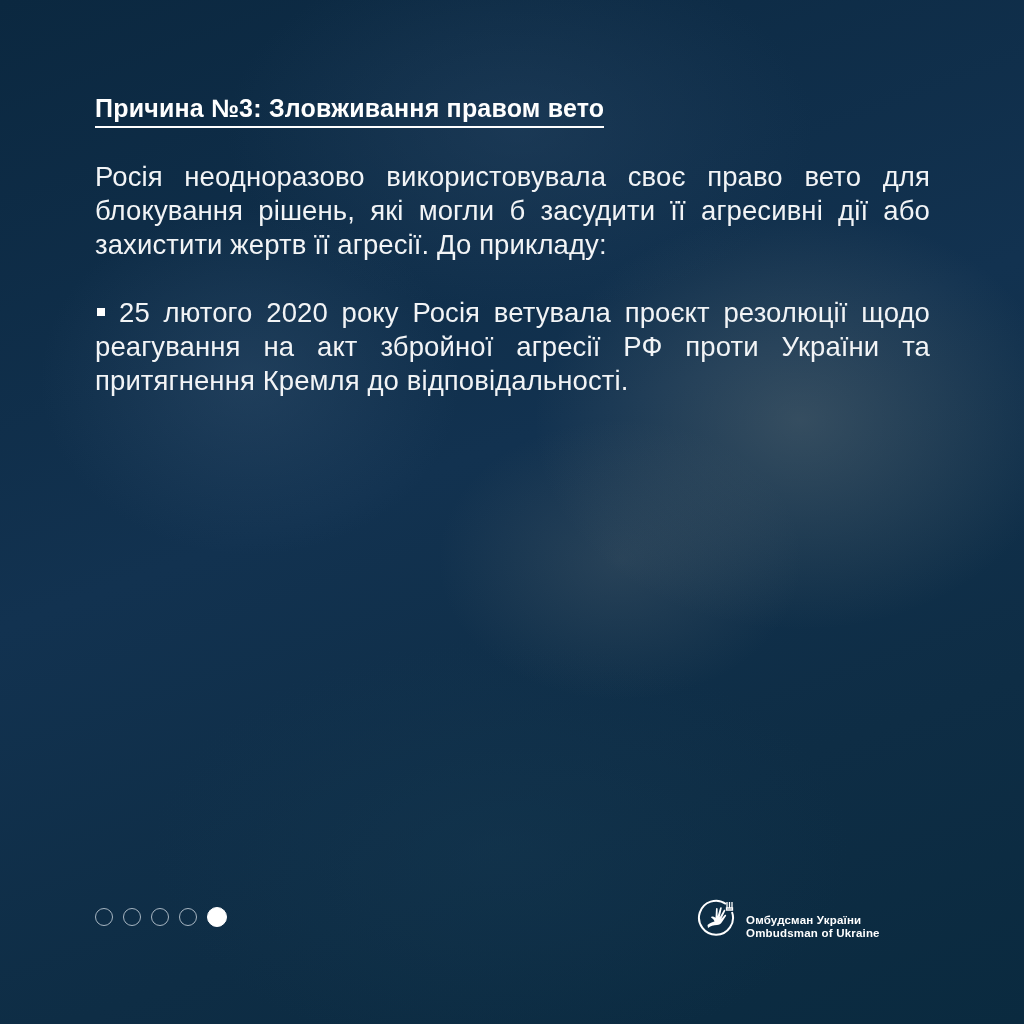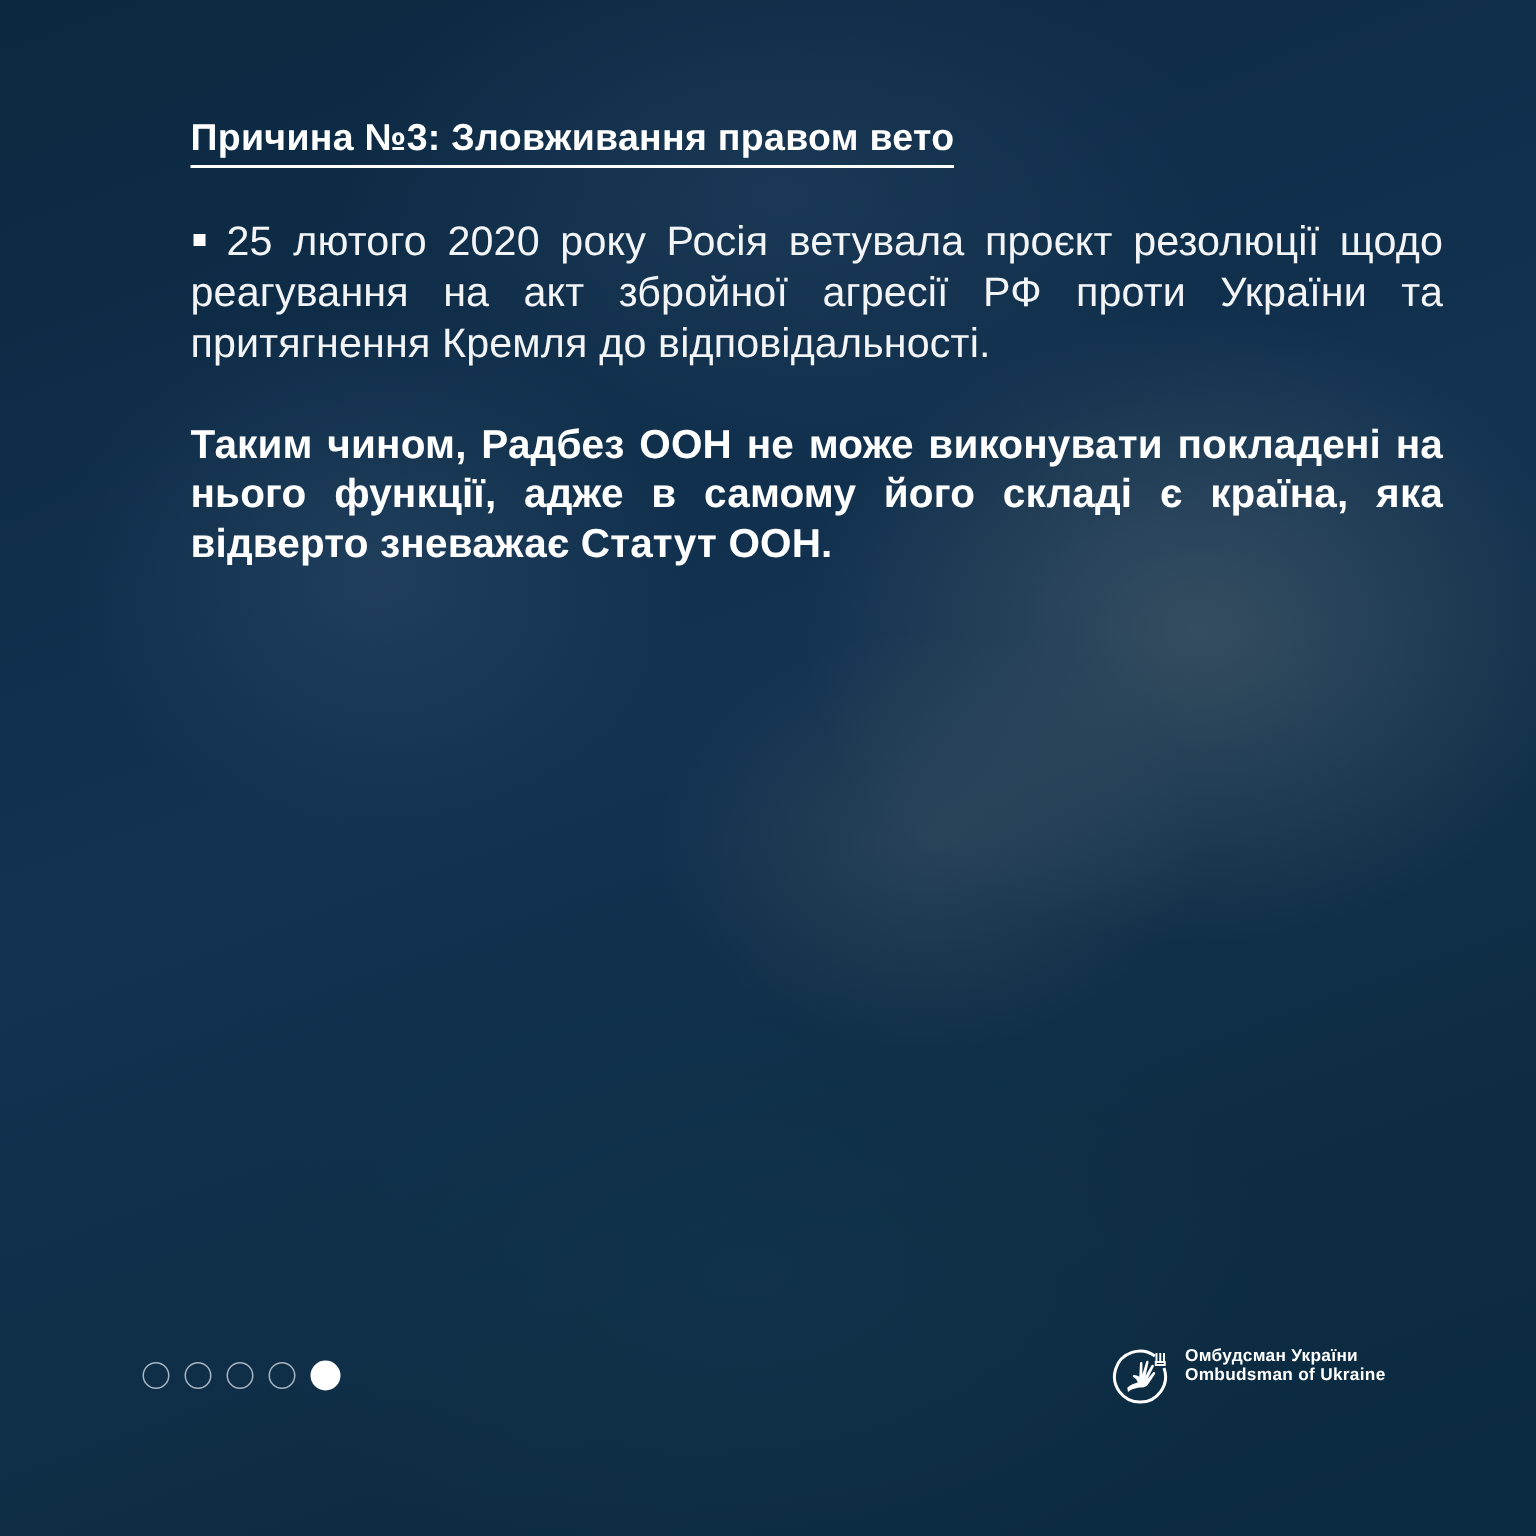--- a/index.html
+++ b/index.html
@@ -13,21 +13,21 @@
       background: #0d2a44;
       background-image:
         radial-gradient(ellipse 380px 300px at 800px 420px, rgba(120,130,130,0.35), rgba(0,0,0,0) 70%),
         radial-gradient(ellipse 260px 200px at 620px 560px, rgba(110,120,125,0.25), rgba(0,0,0,0) 70%),
         radial-gradient(ellipse 300px 250px at 250px 380px, rgba(60,90,120,0.35), rgba(0,0,0,0) 70%),
         radial-gradient(ellipse 420px 260px at 520px 130px, rgba(40,70,100,0.45), rgba(0,0,0,0) 70%),
         radial-gradient(ellipse 500px 300px at 500px 850px, rgba(20,55,80,0.5), rgba(0,0,0,0) 70%),
         linear-gradient(160deg, #0b2840 0%, #123250 45%, #0e2d45 75%, #0a2a3f 100%);
     }
     .content {
-      position: absolute; left: 95px; top: 76px; width: 835px; margin-left: 32px;
+      position: absolute; left: 95px; top: 92px; width: 835px;
     }
     .title {
       font-weight: 700; font-size: 25px; letter-spacing: 0.2px;
       display: inline-block;
       border-bottom: 2.5px solid #ffffff; padding-bottom: 2px;
       margin: 0 0 32px 0; line-height: 32px;
     }
     .para {
       font-size: 27.5px; line-height: 34px; text-align: justify;
       font-weight: 400; color: #f2f4f6; margin: 0;
@@ -47,40 +47,40 @@
     }
     .dots {
       position: absolute; left: 95px; top: 908px; display: flex; gap: 10px;
     }
     .dot {
       width: 18px; height: 18px; border-radius: 50%;
       border: 1.5px solid #a8b6c2; box-sizing: border-box;
     }
     .dot.active { background: #ffffff; border-color: #ffffff; width: 20px; height: 20px; margin-top: -1px; }
     .logo {
-      position: absolute; left: 740px; top: 898px; display: flex; align-items: flex-start; gap: 8px;
+      position: absolute; left: 696px; top: 898px; display: flex; align-items: flex-end; gap: 8px;
     }
     .logo-mark { width: 42px; height: 42px; }
     .logo-text { display: flex; flex-direction: column; line-height: 13px; }
     .logo-text span { font-weight: 700; font-size: 11.5px; color: #ffffff; letter-spacing: 0.2px; }
   </style>
 </head>
 <body>
 
 <div class="slide">
   <div class="content">
     <div class="title">Причина №3: Зловживання правом вето</div>
 
+    <p class="para intro">Росія неодноразово використовувала своє право вето для блокування рішень, які могли б засудити її агресивні дії або захистити жертв її агресії. До прикладу:</p>
 
 
     <p class="para bullet">
       <span class="marker"></span><span>25 лютого 2020 року Росія ветувала проєкт резолюції щодо реагування на акт збройної агресії РФ проти України та притягнення Кремля до відповідальності.</span>
     </p>
 
-    <p class="para conclusion">Таким чином, Радбез ООН не може виконувати покладені на нього функції, адже в самому його складі є країна, яка відверто зневажає Статут ООН.</p>
   </div>
 
   <div class="dots">
     <div class="dot"></div>
     <div class="dot"></div>
     <div class="dot"></div>
     <div class="dot"></div>
     <div class="dot active"></div>
   </div>
 

